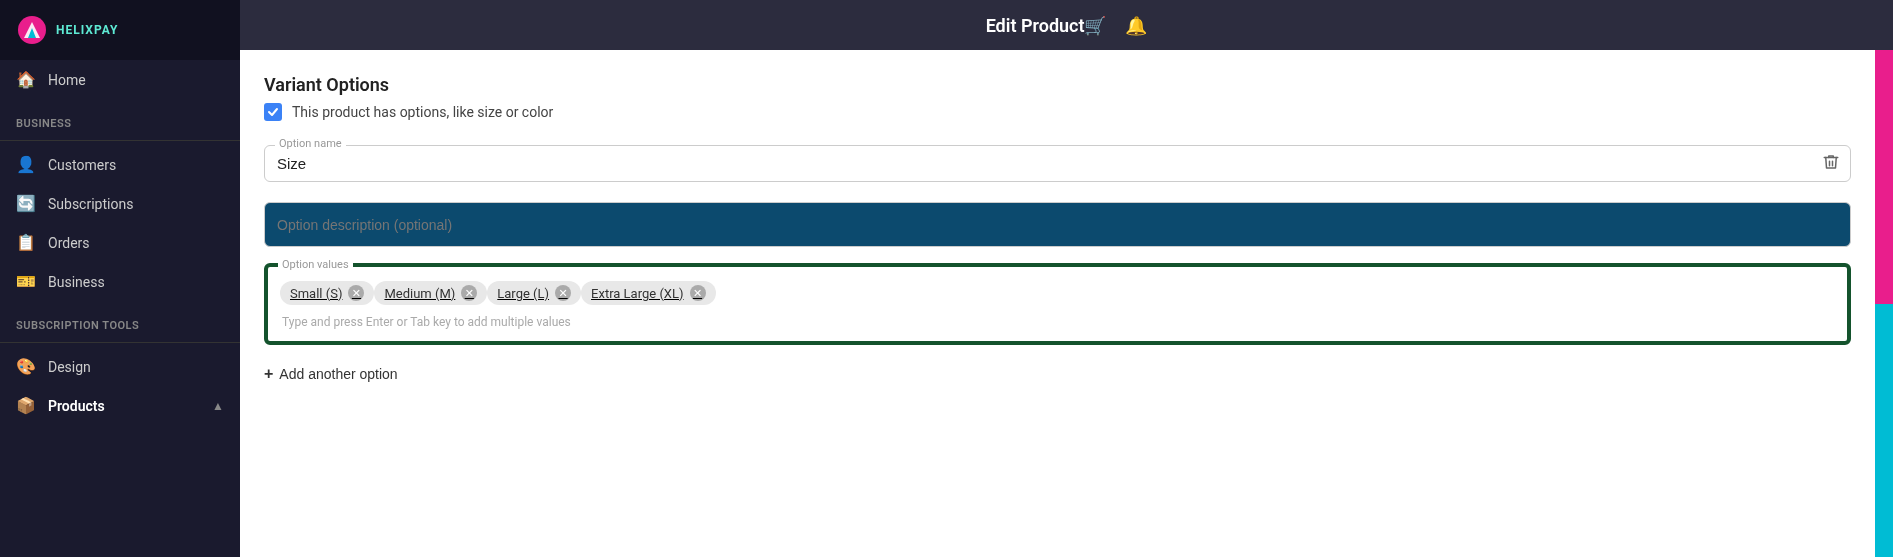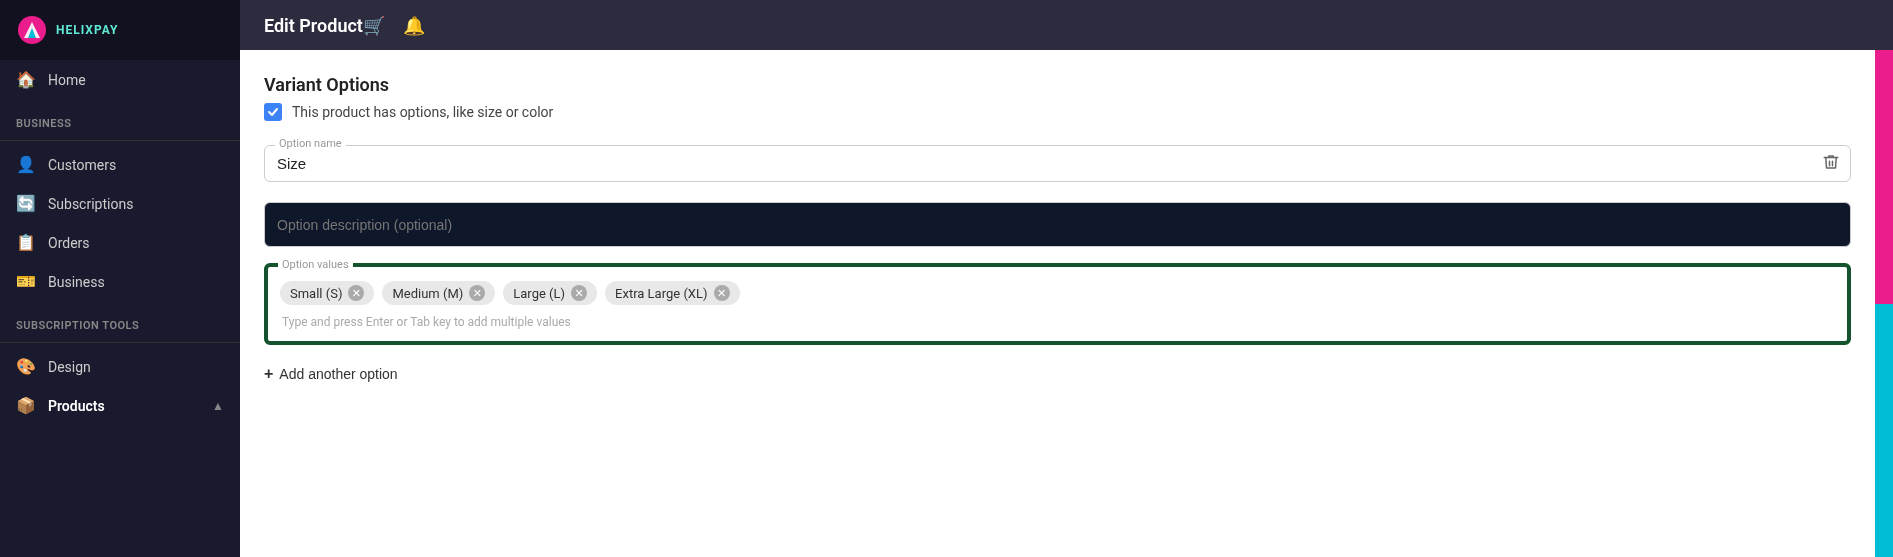--- a/index.html
+++ b/index.html
@@ -68,21 +68,21 @@
       flex-direction: column;
       overflow: hidden;
     }
     .topbar {
       background: #2c2c3e;
       display: flex;
       align-items: center;
       padding: 0 24px;
       height: 50px;
       color: #fff;
-      justify-content: flex-start;
+      justify-content: center;
     }
     .topbar-title {
       font-size: 18px;
       font-weight: 600;
       color: #fff;
     }
     .topbar-icons {
       display: flex;
       align-items: center;
       gap: 18px;
@@ -186,21 +186,21 @@
       background: none;
       border: none;
     }
 
     
     .desc-field {
       border: 1px solid #ccc;
       border-radius: 6px;
       padding: 12px;
       margin-bottom: 16px;
-      background: #0f172a;
+      background: #0c4a6e;
     }
     .desc-field input {
       border: none;
       outline: none;
       width: 100%;
       font-size: 14px;
       color: #999;
       background: transparent;
     }
 
@@ -218,22 +218,23 @@
       top: -9px;
       left: 10px;
       background: #fff;
       padding: 0 4px;
       font-size: 11px;
       color: #999;
     }
     .values-chips {
       display: flex;
       flex-wrap: wrap;
-      gap: 8px;
+      gap: 0;
       padding: 4px 0;
+      text-decoration: underline;
     }
     .chip {
       display: flex;
       align-items: center;
       background: #e8e8e8;
       border-radius: 16px;
       padding: 4px 10px;
       font-size: 13px;
       color: #333;
       gap: 6px;

